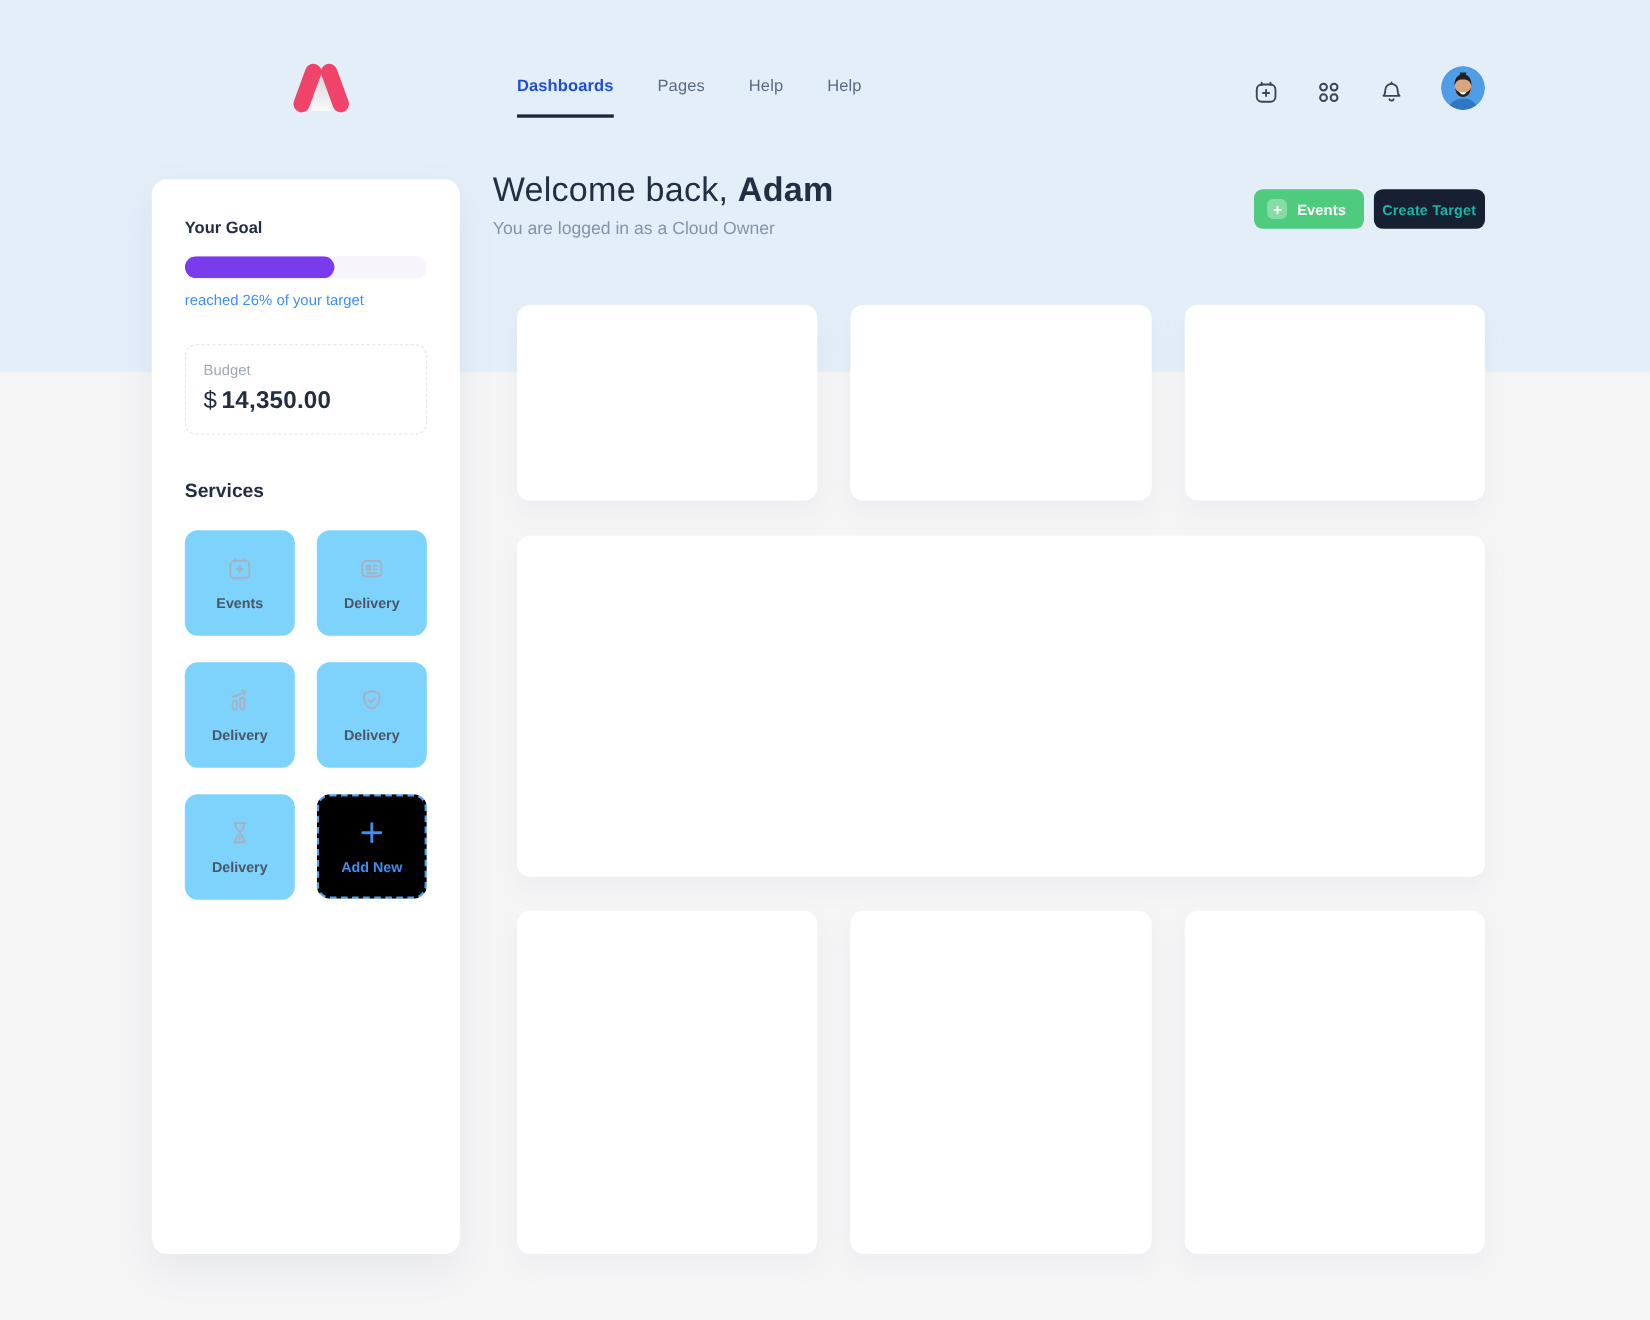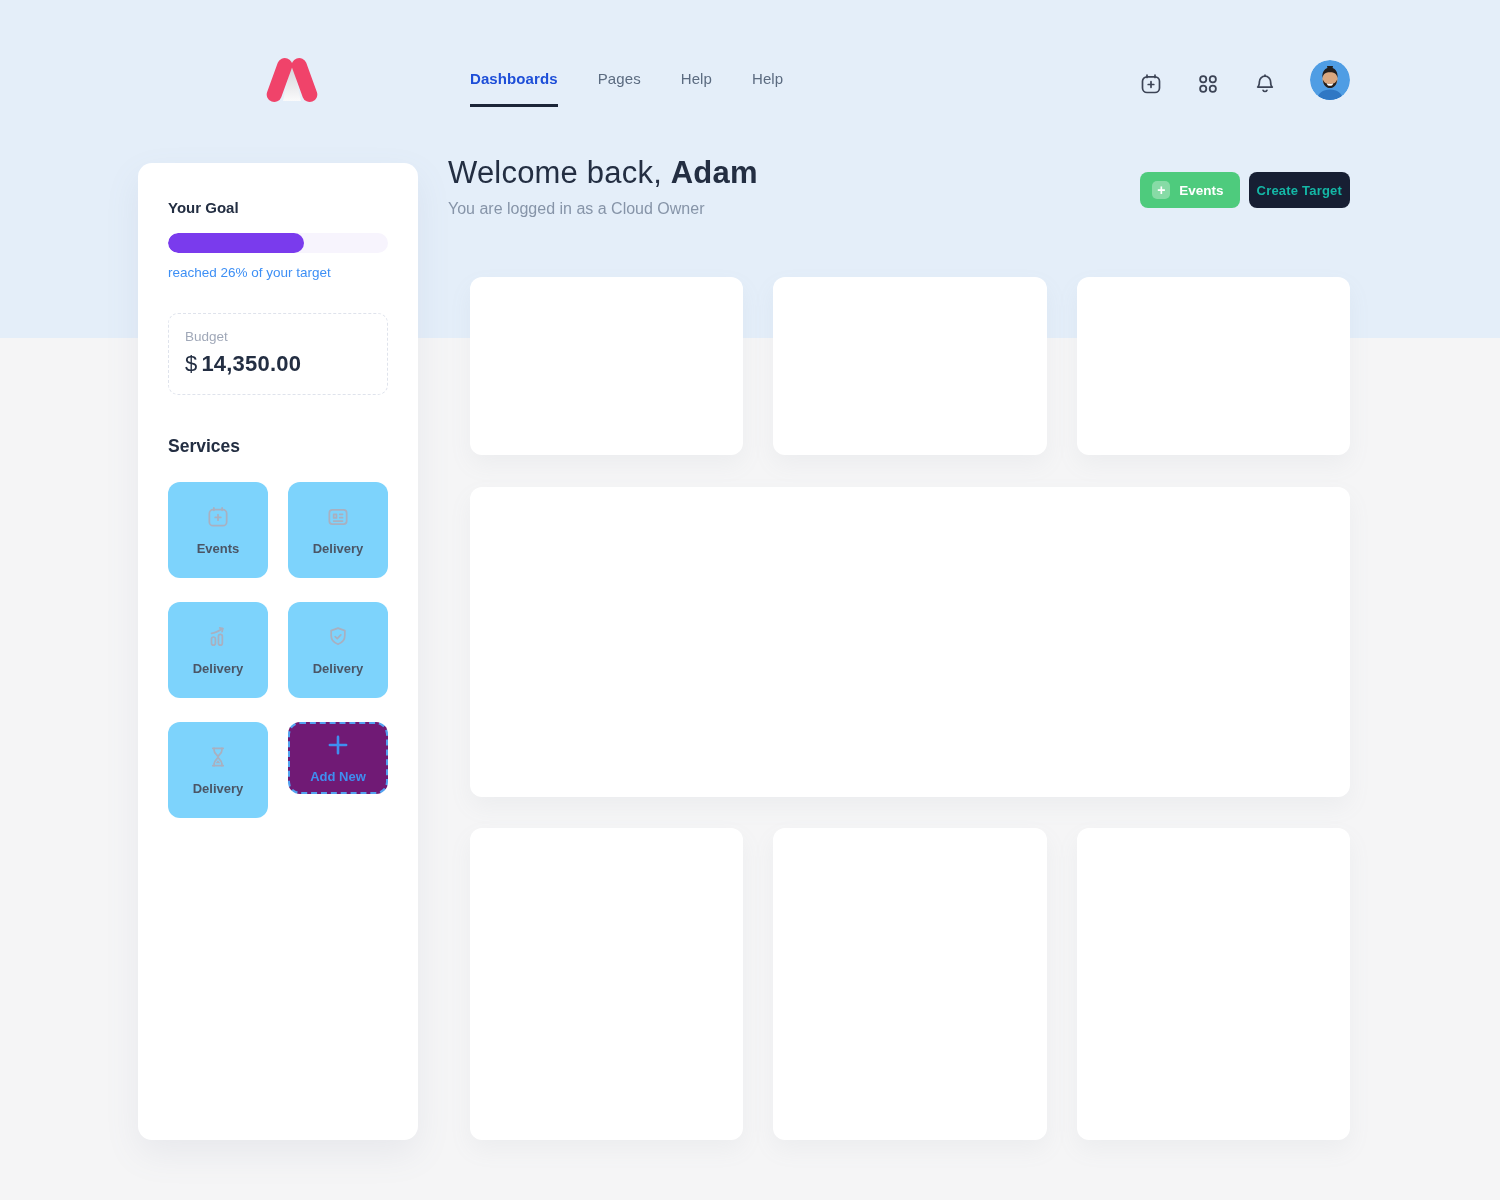--- a/index.html
+++ b/index.html
@@ -57,21 +57,21 @@
   }
   .tile {
     width:100px; height:96px; background:#7dd3fc; border-radius:12px;
     display:flex; flex-direction:column; align-items:center; justify-content:center;
     gap:11px; cursor:pointer;
   }
   .tile-icon { width:26px; height:26px; color:#a9b0c0; }
   .tile-icon svg { width:26px; height:26px; display:block; }
   .tile-label { font-size:13px; font-weight:600; color:#4b5565; }
   .tile.add-new {
-    background:#701a75; border:2px dashed #53a2f0; height:72px;justify-content:center;
+    background:#000000; border:2px dashed #53a2f0; height:95px;justify-content:center;
   }
   .tile.add-new .tile-icon { color:#3f8ef0; }
   .tile.add-new .tile-label { color:#3f8ef0; font-weight:700; }
 
   
   .greeting { position:absolute; left:448px; top:155px; }
   .greeting h1 { font-size:31px; font-weight:400; color:#232e42; letter-spacing:.2px; }
   .greeting h1 .name { font-weight:700; }
   .greeting .subtitle { margin-top:9px; font-size:16px; color:#8694a8; }
 

